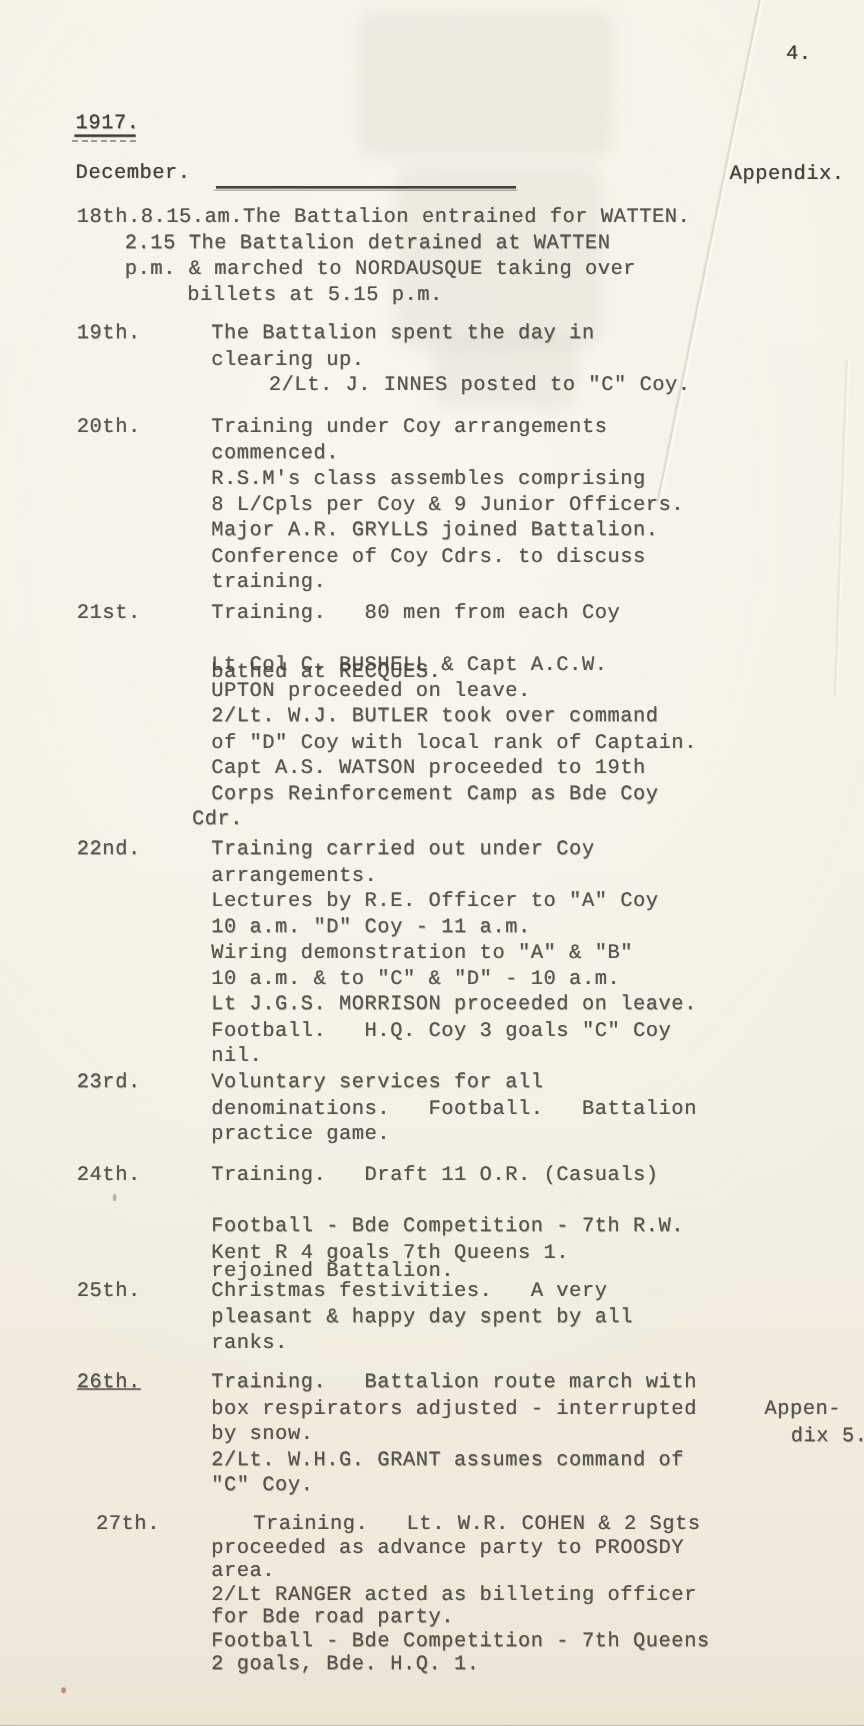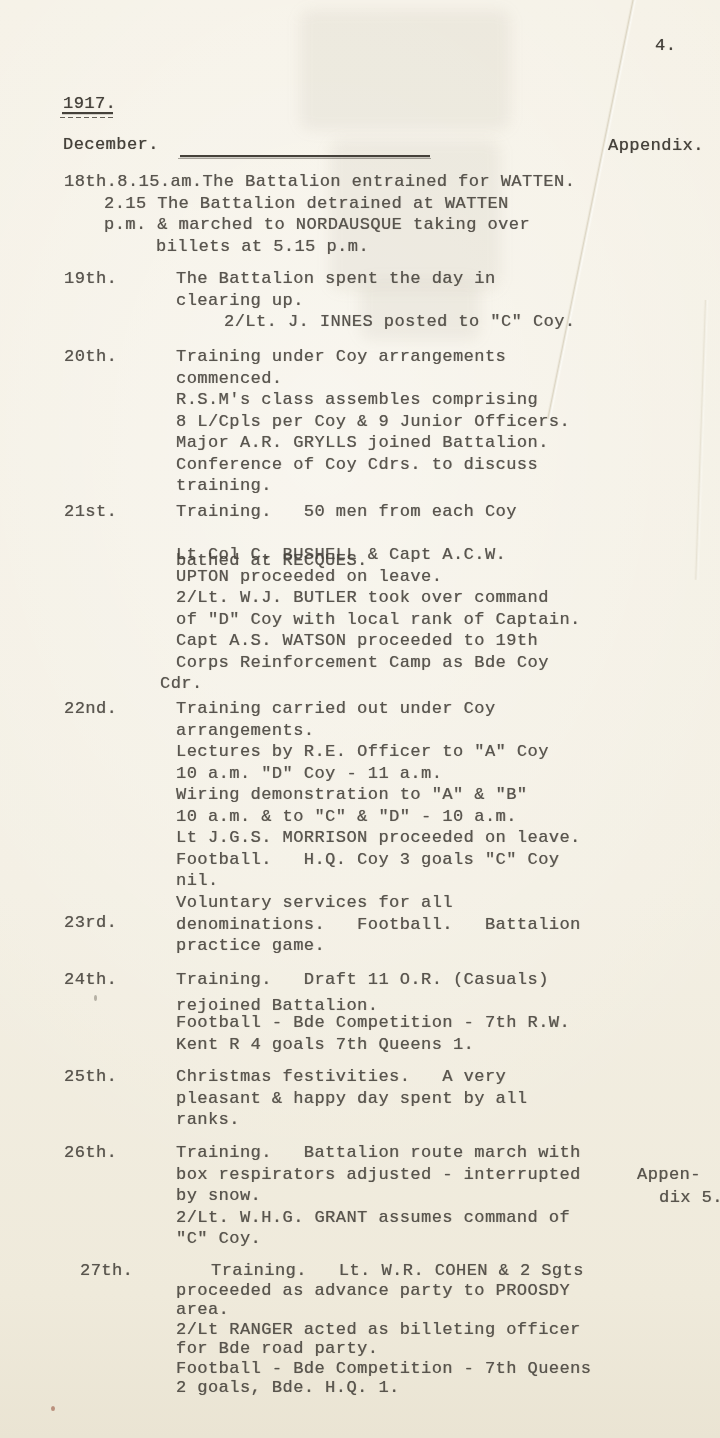--- a/index.html
+++ b/index.html
@@ -78,53 +78,53 @@
       <div class="line faded" style="left: 186px; top: 312px; margin-left: 38px;">2/Lt. J. INNES posted to "C" Coy.</div>
       <div class="line faded" style="left: 64px; top: 347px;">20th.</div>
       <div class="line faded" style="left: 176px; top: 347px;">Training under Coy arrangements</div>
       <div class="line faded" style="left: 176px; top: 368.5px;">commenced.</div>
       <div class="line faded" style="left: 176px; top: 390px;">R.S.M's class assembles comprising</div>
       <div class="line faded" style="left: 176px; top: 411.5px;">8 L/Cpls per Coy &amp; 9 Junior Officers.</div>
       <div class="line faded" style="left: 176px; top: 433px;">Major A.R. GRYLLS joined Battalion.</div>
       <div class="line faded" style="left: 176px; top: 454.5px;">Conference of Coy Cdrs. to discuss</div>
       <div class="line faded" style="left: 176px; top: 476px;">training.</div>
       <div class="line faded" style="left: 64px; top: 502px;">21st.</div>
-      <div class="line faded" style="left: 176px; top: 502px;">Training.   50 men from each Coy</div>
+      <div class="line faded" style="left: 176px; top: 502px;">Training.   80 men from each Coy</div>
       <div class="line faded" style="left: 176px; top: 551px;">bathed at RECQUES.</div>
       <div class="line faded" style="left: 176px; top: 545px;">Lt Col C. BUSHELL &amp; Capt A.C.W.</div>
       <div class="line faded" style="left: 176px; top: 566.5px;">UPTON proceeded on leave.</div>
       <div class="line faded" style="left: 176px; top: 588px;">2/Lt. W.J. BUTLER took over command</div>
       <div class="line faded" style="left: 176px; top: 609.5px;">of "D" Coy with local rank of Captain.</div>
       <div class="line faded" style="left: 176px; top: 631px;">Capt A.S. WATSON proceeded to 19th</div>
       <div class="line faded" style="left: 176px; top: 652.5px;">Corps Reinforcement Camp as Bde Coy</div>
       <div class="line faded" style="left: 160px; top: 674px;">Cdr.</div>
       <div class="line faded" style="left: 64px; top: 699px;">22nd.</div>
       <div class="line faded" style="left: 176px; top: 699px;">Training carried out under Coy</div>
       <div class="line faded" style="left: 176px; top: 720.5px;">arrangements.</div>
       <div class="line faded" style="left: 176px; top: 742px;">Lectures by R.E. Officer to "A" Coy</div>
       <div class="line faded" style="left: 176px; top: 763.5px;">10 a.m. "D" Coy - 11 a.m.</div>
       <div class="line faded" style="left: 176px; top: 785px;">Wiring demonstration to "A" &amp; "B"</div>
       <div class="line faded" style="left: 176px; top: 806.5px;">10 a.m. &amp; to "C" &amp; "D" - 10 a.m.</div>
       <div class="line faded" style="left: 176px; top: 828px;">Lt J.G.S. MORRISON proceeded on leave.</div>
       <div class="line faded" style="left: 176px; top: 849.5px;">Football.   H.Q. Coy 3 goals "C" Coy</div>
       <div class="line faded" style="left: 176px; top: 871px;">nil.</div>
-      <div class="line faded" style="left: 64px; top: 893px; margin-top: 20px;">23rd.</div>
+      <div class="line faded" style="left: 64px; top: 893px;">23rd.</div>
       <div class="line faded" style="left: 176px; top: 893px;">Voluntary services for all</div>
       <div class="line faded" style="left: 176px; top: 914.5px;">denominations.   Football.   Battalion</div>
       <div class="line faded" style="left: 176px; top: 936px;">practice game.</div>
       <div class="line faded" style="left: 64px; top: 970px; text-align: center;">24th.</div>
       <div class="line faded" style="left: 176px; top: 970px;">Training.   Draft 11 O.R. (Casuals)</div>
-      <div class="line faded" style="left: 176px; top: 996px;">rejoined Battalion.</div>
+      <div class="line faded" style="left: 176px; top: 1050px;">rejoined Battalion.</div>
       <div class="line faded" style="left: 176px; top: 1013px;">Football - Bde Competition - 7th R.W.</div>
       <div class="line faded" style="left: 176px; top: 1034.5px;">Kent R 4 goals 7th Queens 1.</div>
       <div class="line faded" style="left: 64px; top: 1067px;">25th.</div>
       <div class="line faded" style="left: 176px; top: 1067px;">Christmas festivities.   A very</div>
       <div class="line faded" style="left: 176px; top: 1088.5px;">pleasant &amp; happy day spent by all</div>
       <div class="line faded" style="left: 176px; top: 1110px;">ranks.</div>
-      <div class="line faded" style="left: 64px; top: 1143px;">26th.</div>
+      <div class="line faded" style="left: 64px; top: 1143px; text-decoration: underline;">26th.</div>
       <div class="line faded" style="left: 176px; top: 1143px;">Training.   Battalion route march with</div>
       <div class="line faded" style="left: 176px; top: 1164.5px;">box respirators adjusted - interrupted</div>
       <div class="line faded" style="left: 176px; top: 1186px;">by snow.</div>
       <div class="line faded" style="left: 176px; top: 1207.5px;">2/Lt. W.H.G. GRANT assumes command of</div>
       <div class="line faded" style="left: 176px; top: 1229px;">"C" Coy.</div>
       <div class="line faded" style="left: 80px; top: 1261px; text-align: right;">27th.</div>
       <div class="line faded" style="left: 176px; top: 1261px; margin-left: 35px;">Training.   Lt. W.R. COHEN &amp; 2 Sgts</div>
       <div class="line faded" style="left: 176px; top: 1280.5px;">proceeded as advance party to PROOSDY</div>
       <div class="line faded" style="left: 176px; top: 1300px;">area.</div>
       <div class="line faded" style="left: 176px; top: 1319.5px;">2/Lt RANGER acted as billeting officer</div>

